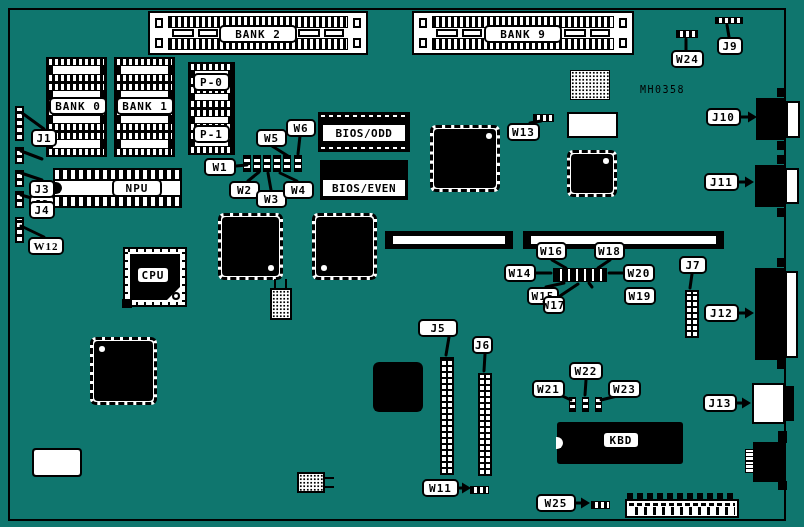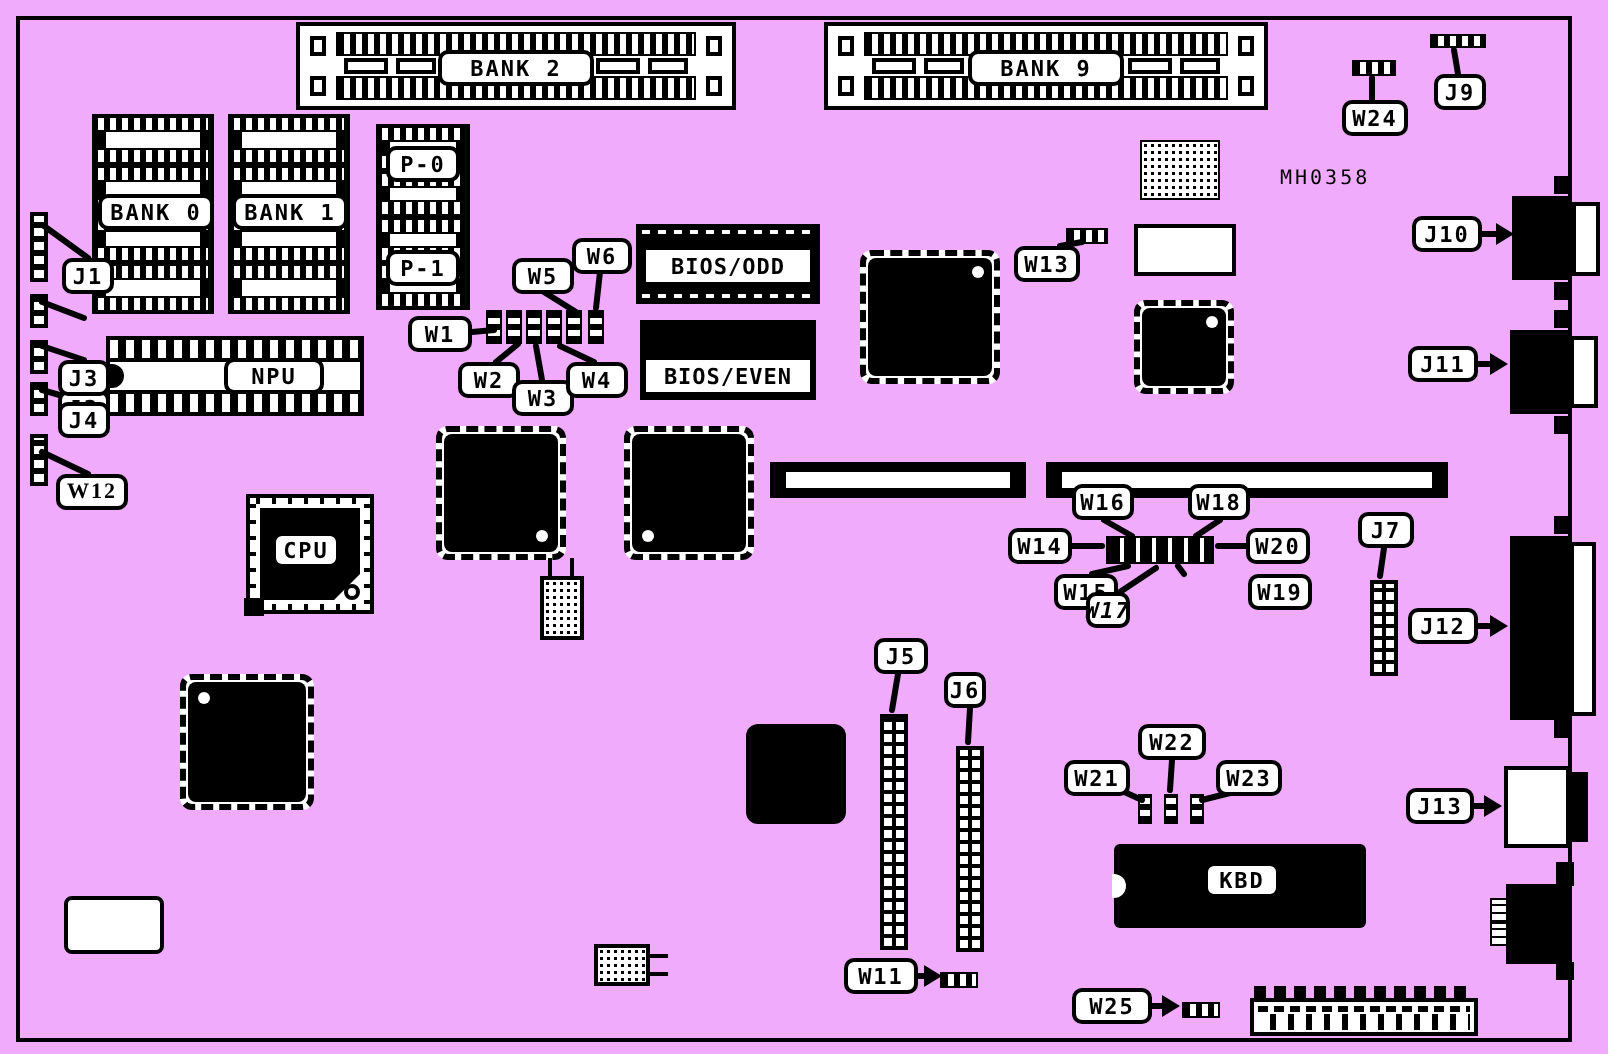--- a/index.html
+++ b/index.html
@@ -1,18 +1,18 @@
 <!DOCTYPE html>
 <html><head>
 <meta charset="utf-8">
 <style>
   *{margin:0;padding:0;box-sizing:border-box}
   html,body{background:#fff}
   body{font-family:"DejaVu Sans Mono","Liberation Mono",monospace}
-  #stage{position:relative;width:804px;height:527px;background:#f0abfc;overflow:hidden}
+  #stage{position:relative;width:804px;height:527px;background:#0f766e;overflow:hidden}
   #board{position:absolute;left:8px;top:8px;width:778px;height:513px;border:2px solid #000}
   .abs{position:absolute}
   i{font-style:normal;display:block}
   .label-box{display:flex;align-items:center;justify-content:center;background:#fff;border:2px solid #000;
     border-radius:5px;font-size:11px;font-weight:bold;letter-spacing:1px;height:18px;white-space:nowrap;z-index:6;color:#000}
   .chip-label{display:flex;align-items:center;justify-content:center;background:#fff;color:#000;
     font-size:11px;font-weight:bold;letter-spacing:.5px;z-index:5;white-space:nowrap}
   .pn{font-size:10px;letter-spacing:1.5px;color:#000}
   
   .simm{background:#fff;border:2px solid #000}
@@ -379,22 +379,22 @@
       <div class="label-box abs" style="left: 704px; top: 173px; width: 35px;">J11</div>
       <div class="label-box abs" style="left: 704px; top: 304px; width: 35px;">J12</div>
       <div class="label-box abs" style="left: 703px; top: 394px; width: 34px;">J13</div>
       <div class="label-box abs" style="left: 679px; top: 256px; width: 28px;">J7</div>
       <div class="label-box abs" style="left: 536px; top: 242px; width: 31px;">W16</div>
       <div class="label-box abs" style="left: 594px; top: 242px; width: 31px;">W18</div>
       <div class="label-box abs" style="left: 504px; top: 264px; width: 32px;">W14</div>
       <div class="label-box abs" style="left: 623px; top: 264px; width: 32px;">W20</div>
       <div class="label-box abs" style="left: 527px; top: 287px; width: 32px;">W15</div>
       <div class="label-box abs" style="left: 578px; top: 287px; width: 32px; margin-left: 46px;">W19</div>
-      <div class="label-box abs" style="left: 543px; top: 296px; width: 22px; font-style: italic;">W17</div>
-      <div class="label-box abs" style="left: 437px; top: 319px; width: 27px;">J5</div>
+      <div class="label-box abs" style="left: 543px; top: 296px; width: 22px;">W17</div>
+      <div class="label-box abs" style="left: 418px; top: 319px; width: 40px;">J5</div>
       <div class="label-box abs" style="left: 472px; top: 336px; width: 21px;">J6</div>
       <div class="label-box abs" style="left: 422px; top: 479px; width: 37px;">W11</div>
       <div class="label-box abs" style="left: 532px; top: 380px; width: 33px;">W21</div>
       <div class="label-box abs" style="left: 569px; top: 362px; width: 34px;">W22</div>
       <div class="label-box abs" style="left: 608px; top: 380px; width: 33px;">W23</div>
       <div class="label-box abs" style="left: 536px; top: 494px; width: 40px;">W25</div>
     </div>
 </div>
 
 </body></html>

